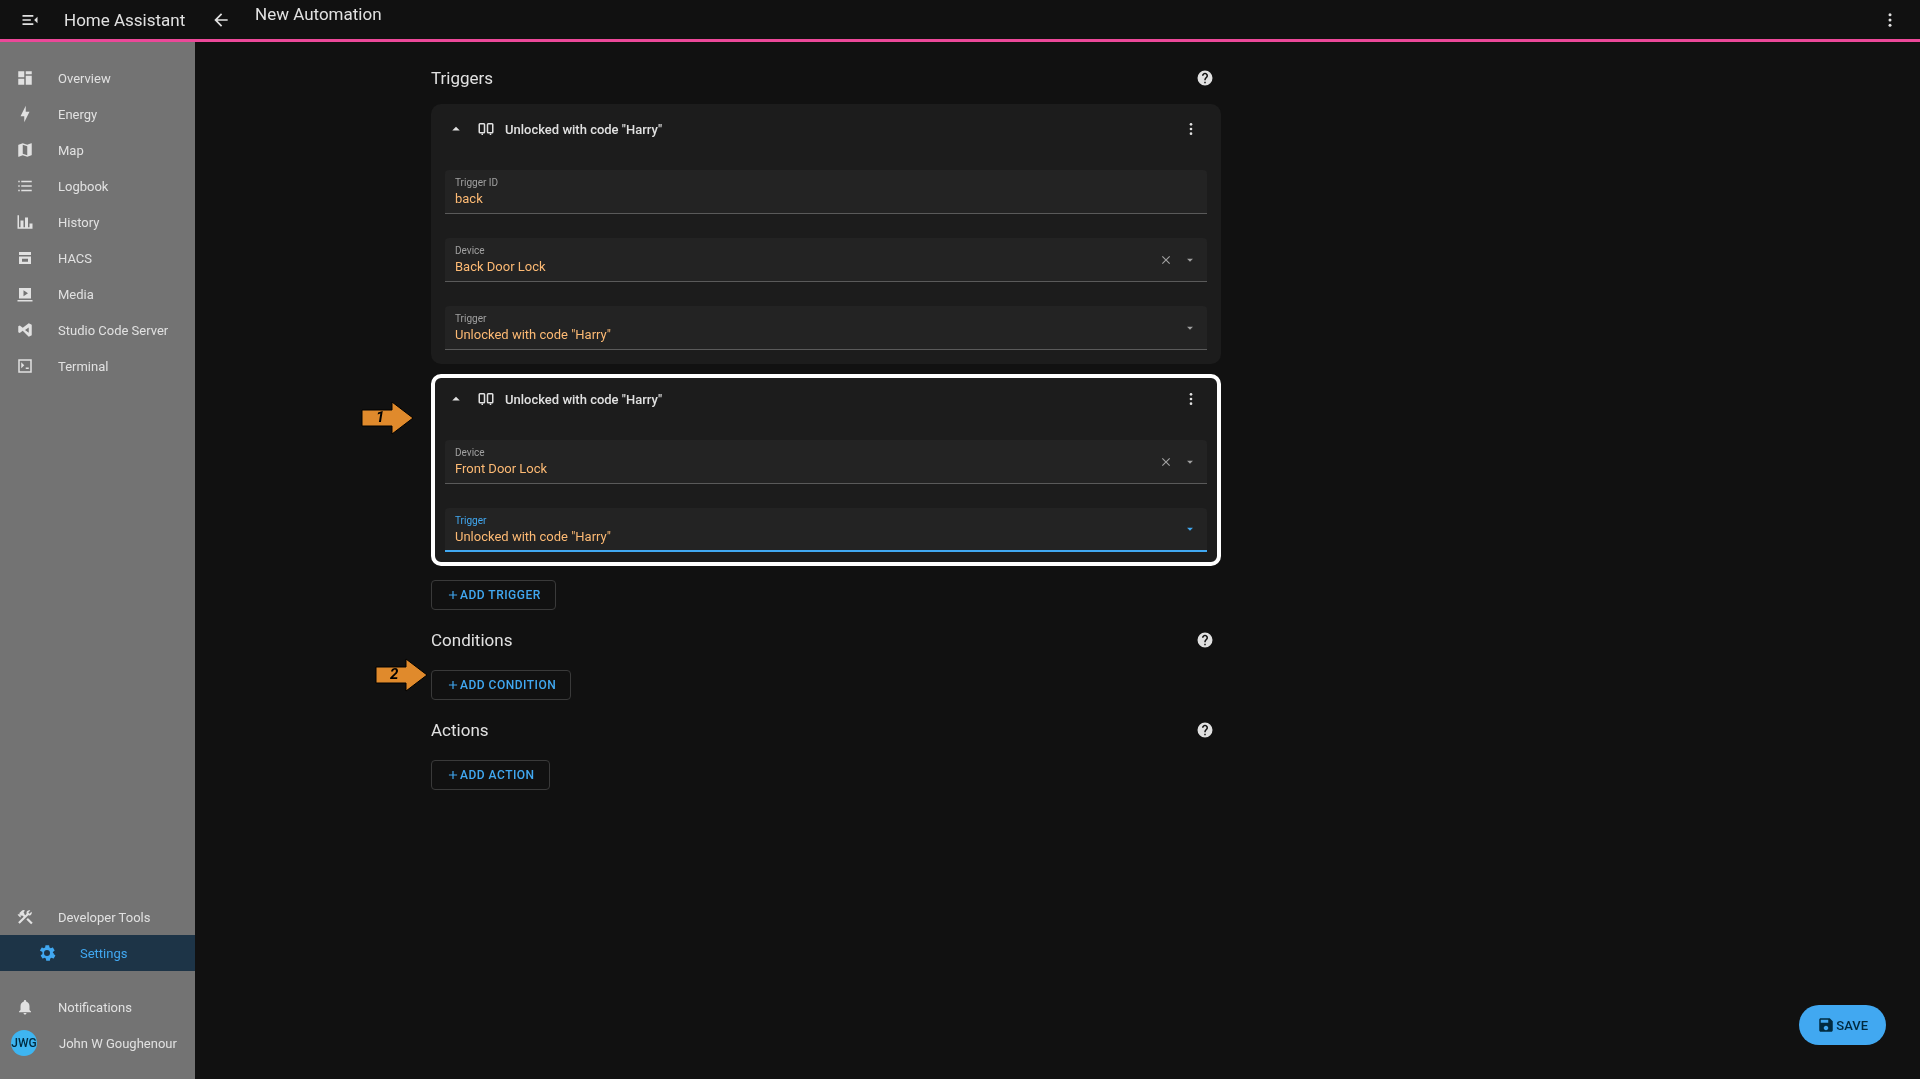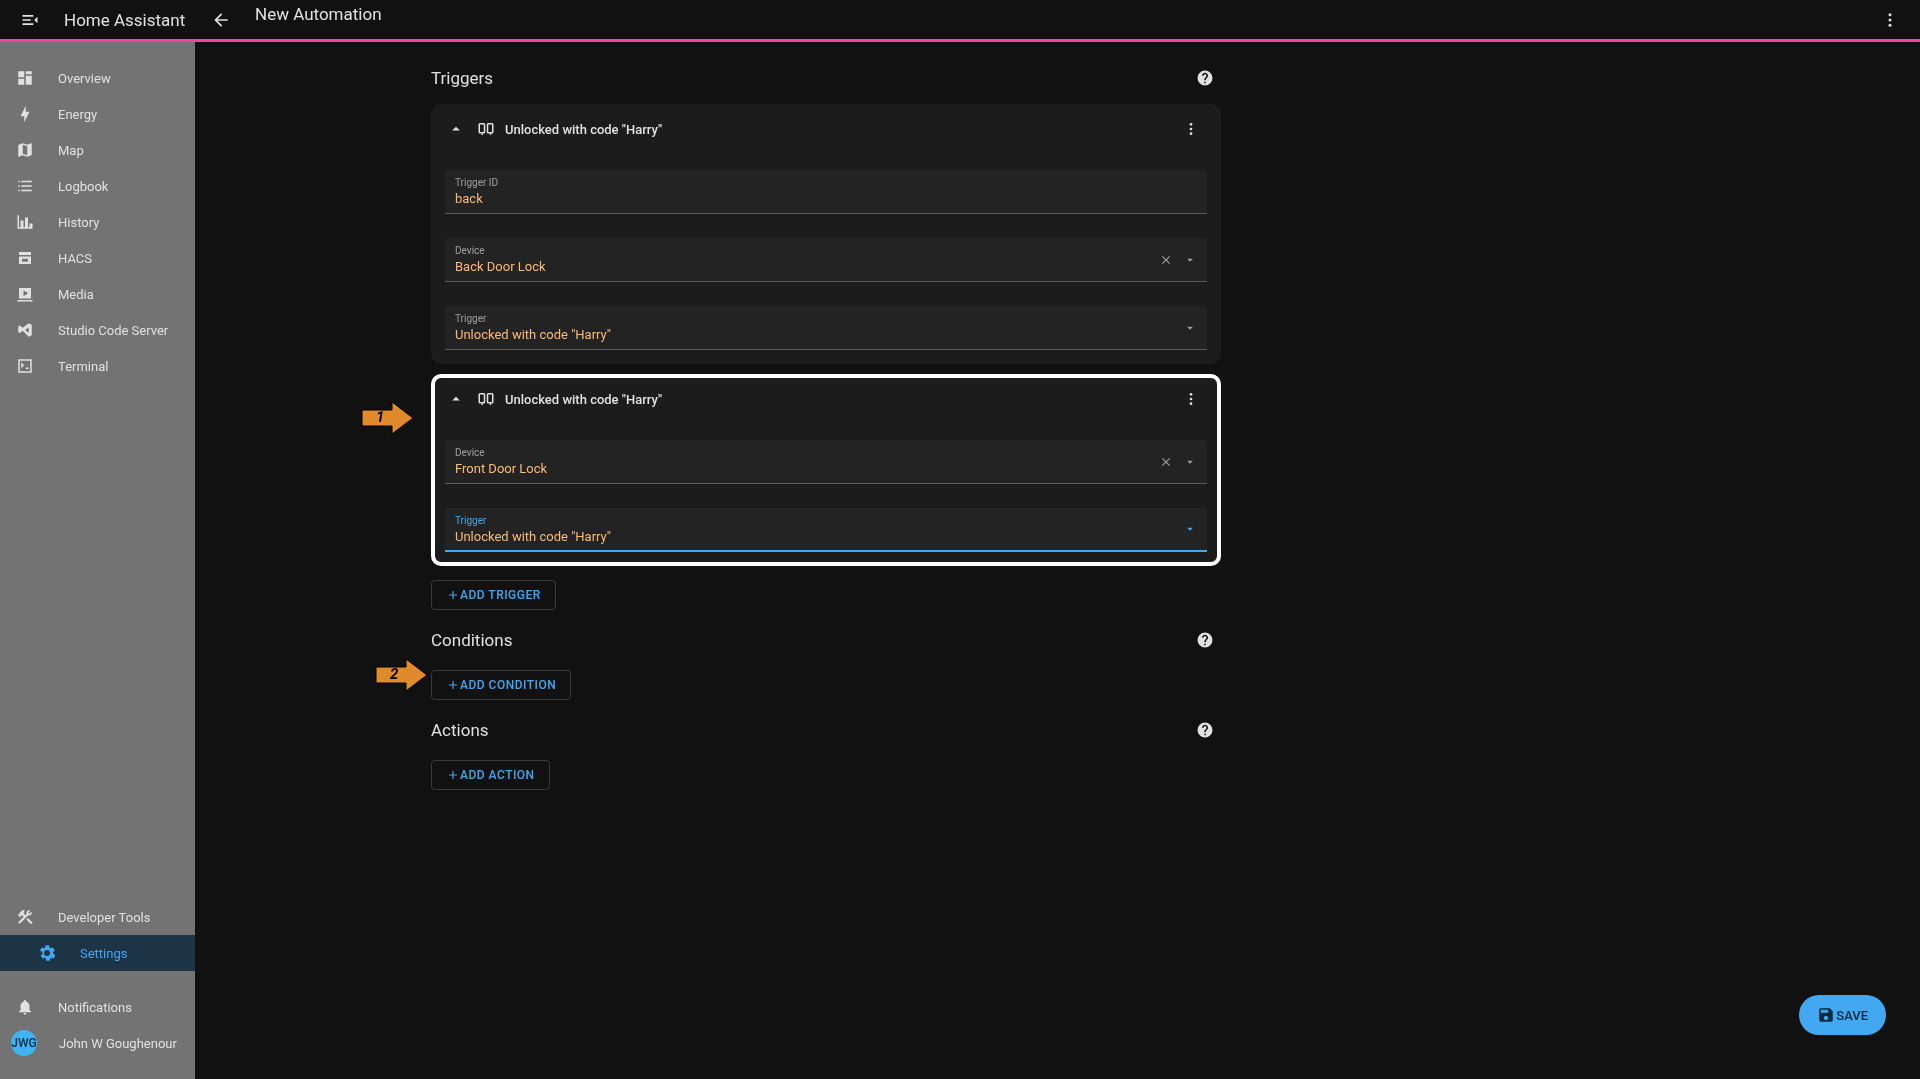--- a/index.html
+++ b/index.html
@@ -94,21 +94,21 @@
 
 .help-icon { color: #e1e1e1; }
 
 
 .arrow { position: absolute; width: 55px; height: 36px; }
 .arrow-body { fill: #e08a2c; stroke: #000; stroke-width: 1; }
 .arrow-num { position:absolute; left: 16px; top: 8px; color:#000; font-size:15px; font-weight:700; font-style:italic;}
 
 
 .fab {
-  position: absolute; right: 34px; bottom: 44px; background: #41a8f1; color: #012a3f;
+  position: absolute; right: 34px; bottom: 34px; background: #41a8f1; color: #012a3f;
   border-radius: 22px; height: 40px; padding: 0 18px; display:flex; align-items:center; gap:1px;
   font-size: 13px; font-weight: 500; cursor: pointer;
 }
 </style>
 </head>
 <body>
 
 <div class="header">
   <div class="header-left">
     <span class="icon-btn">

